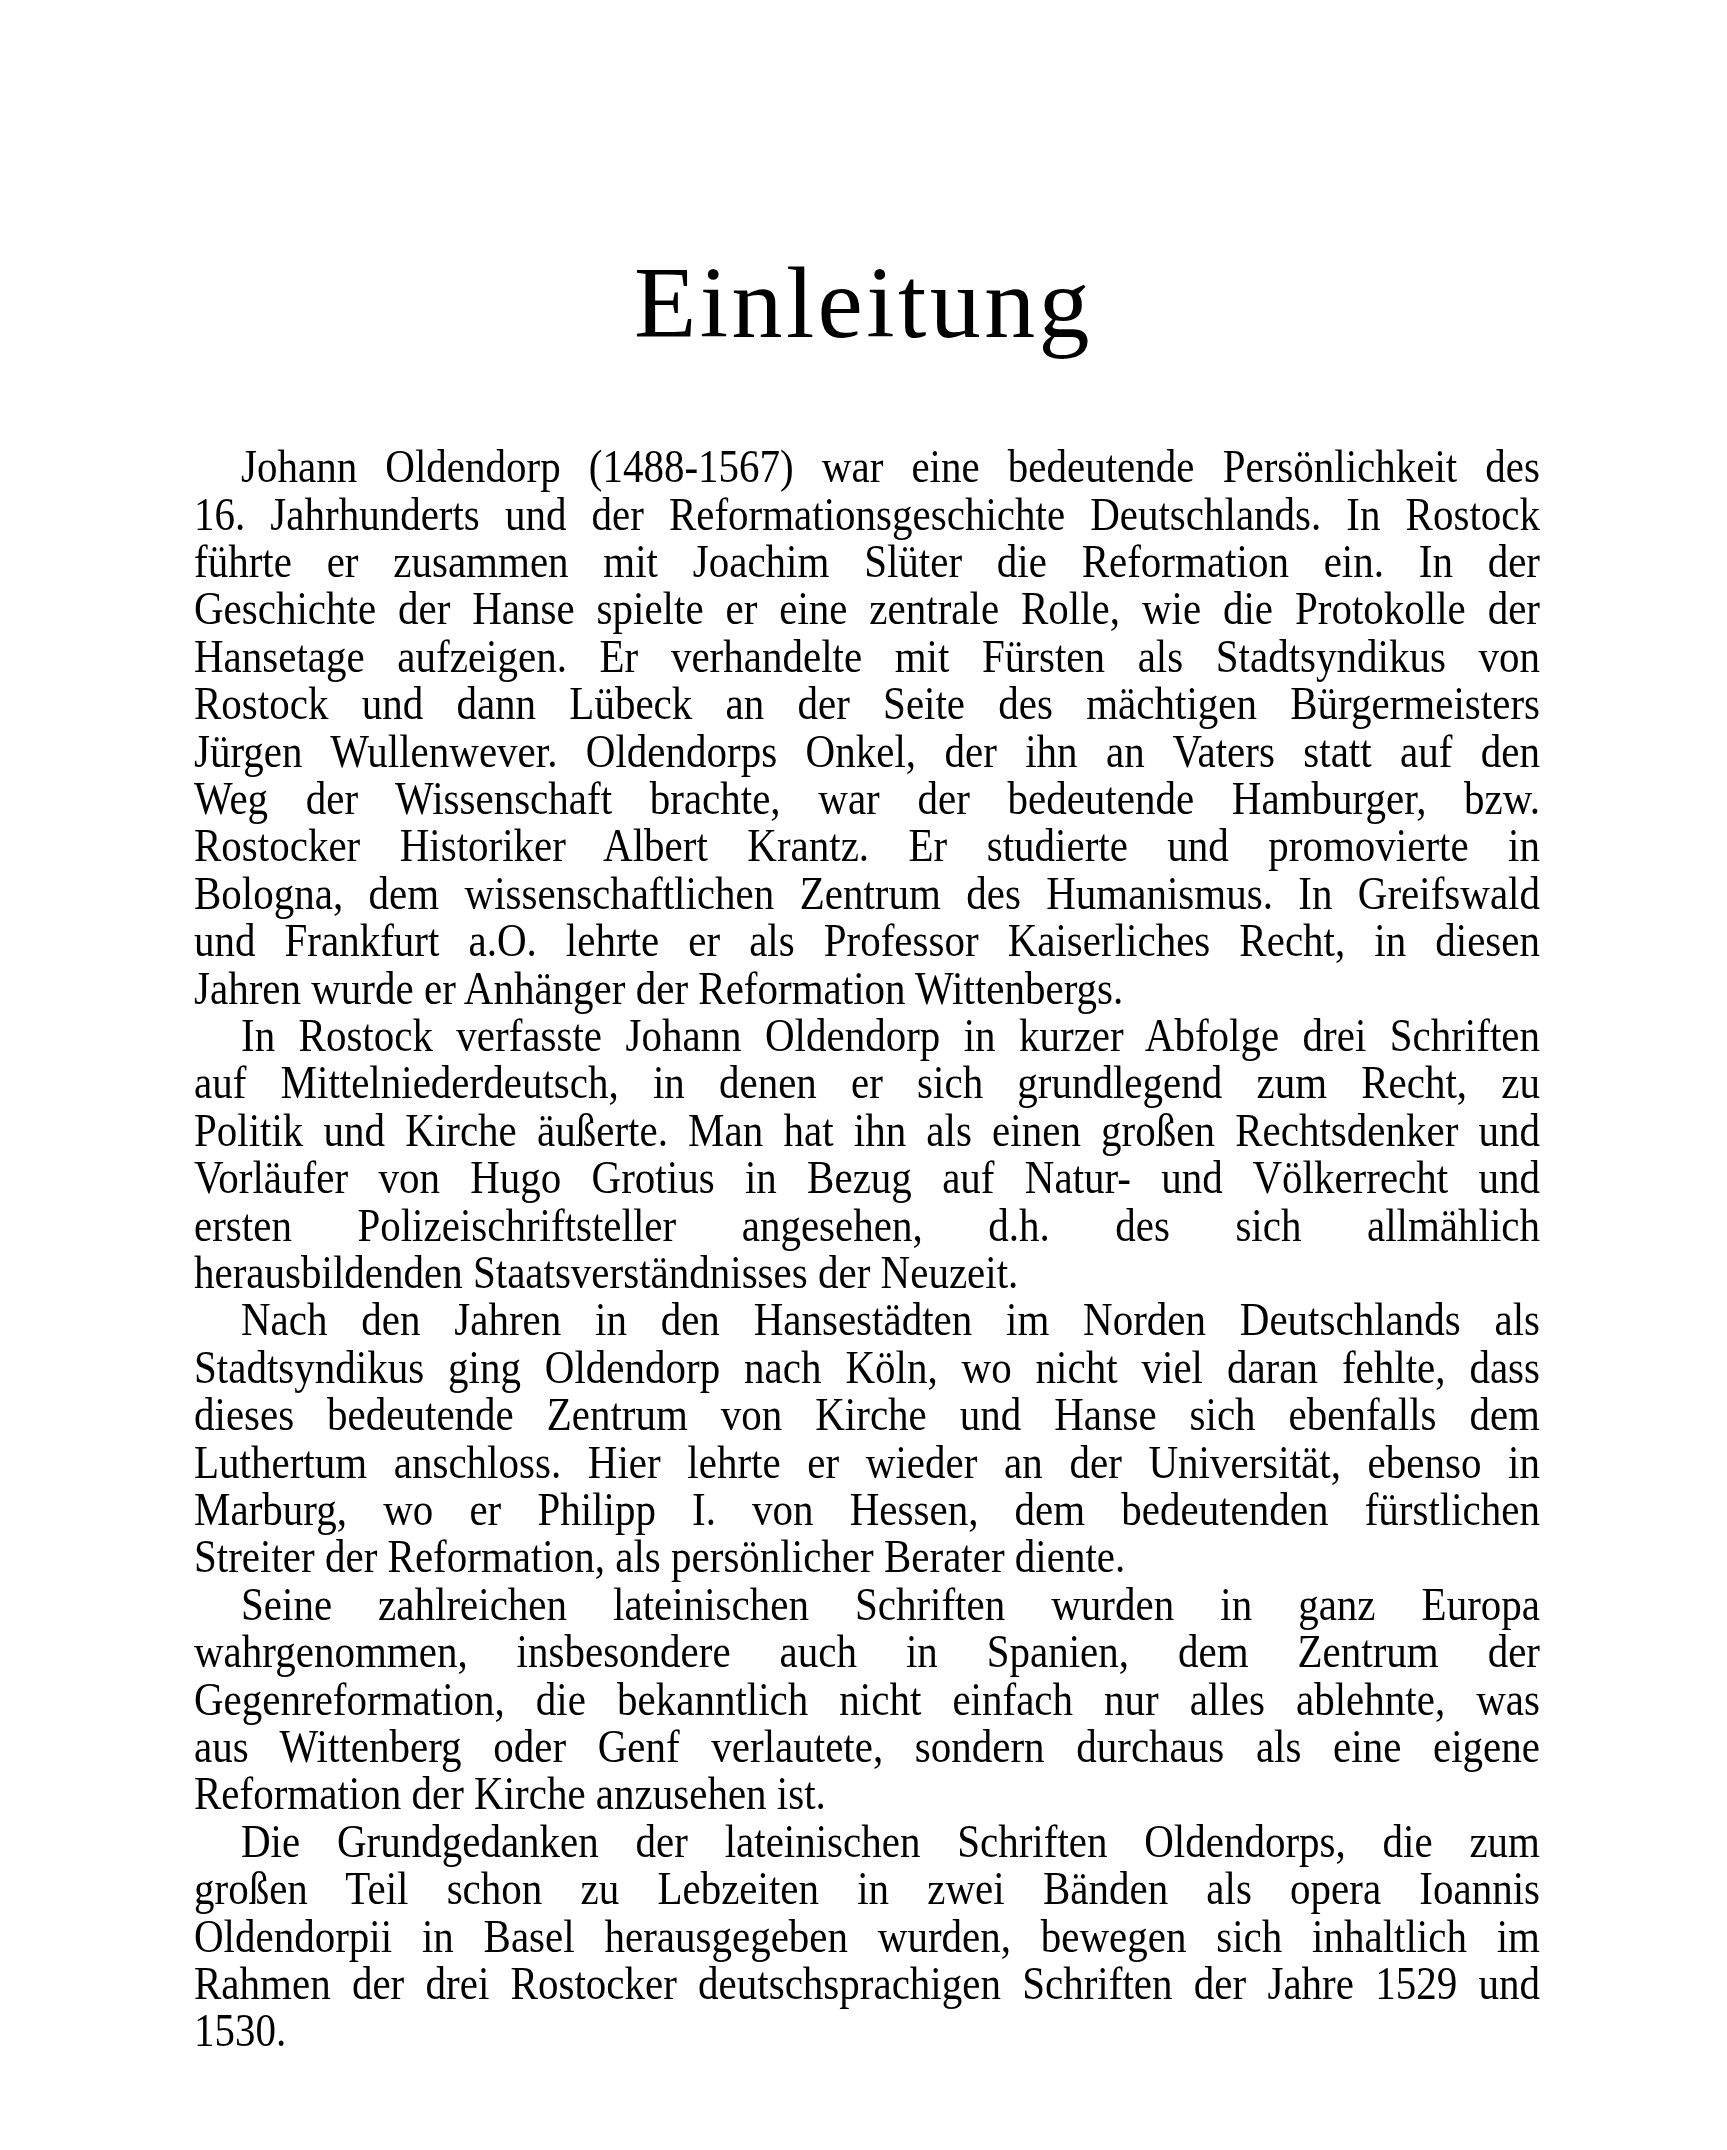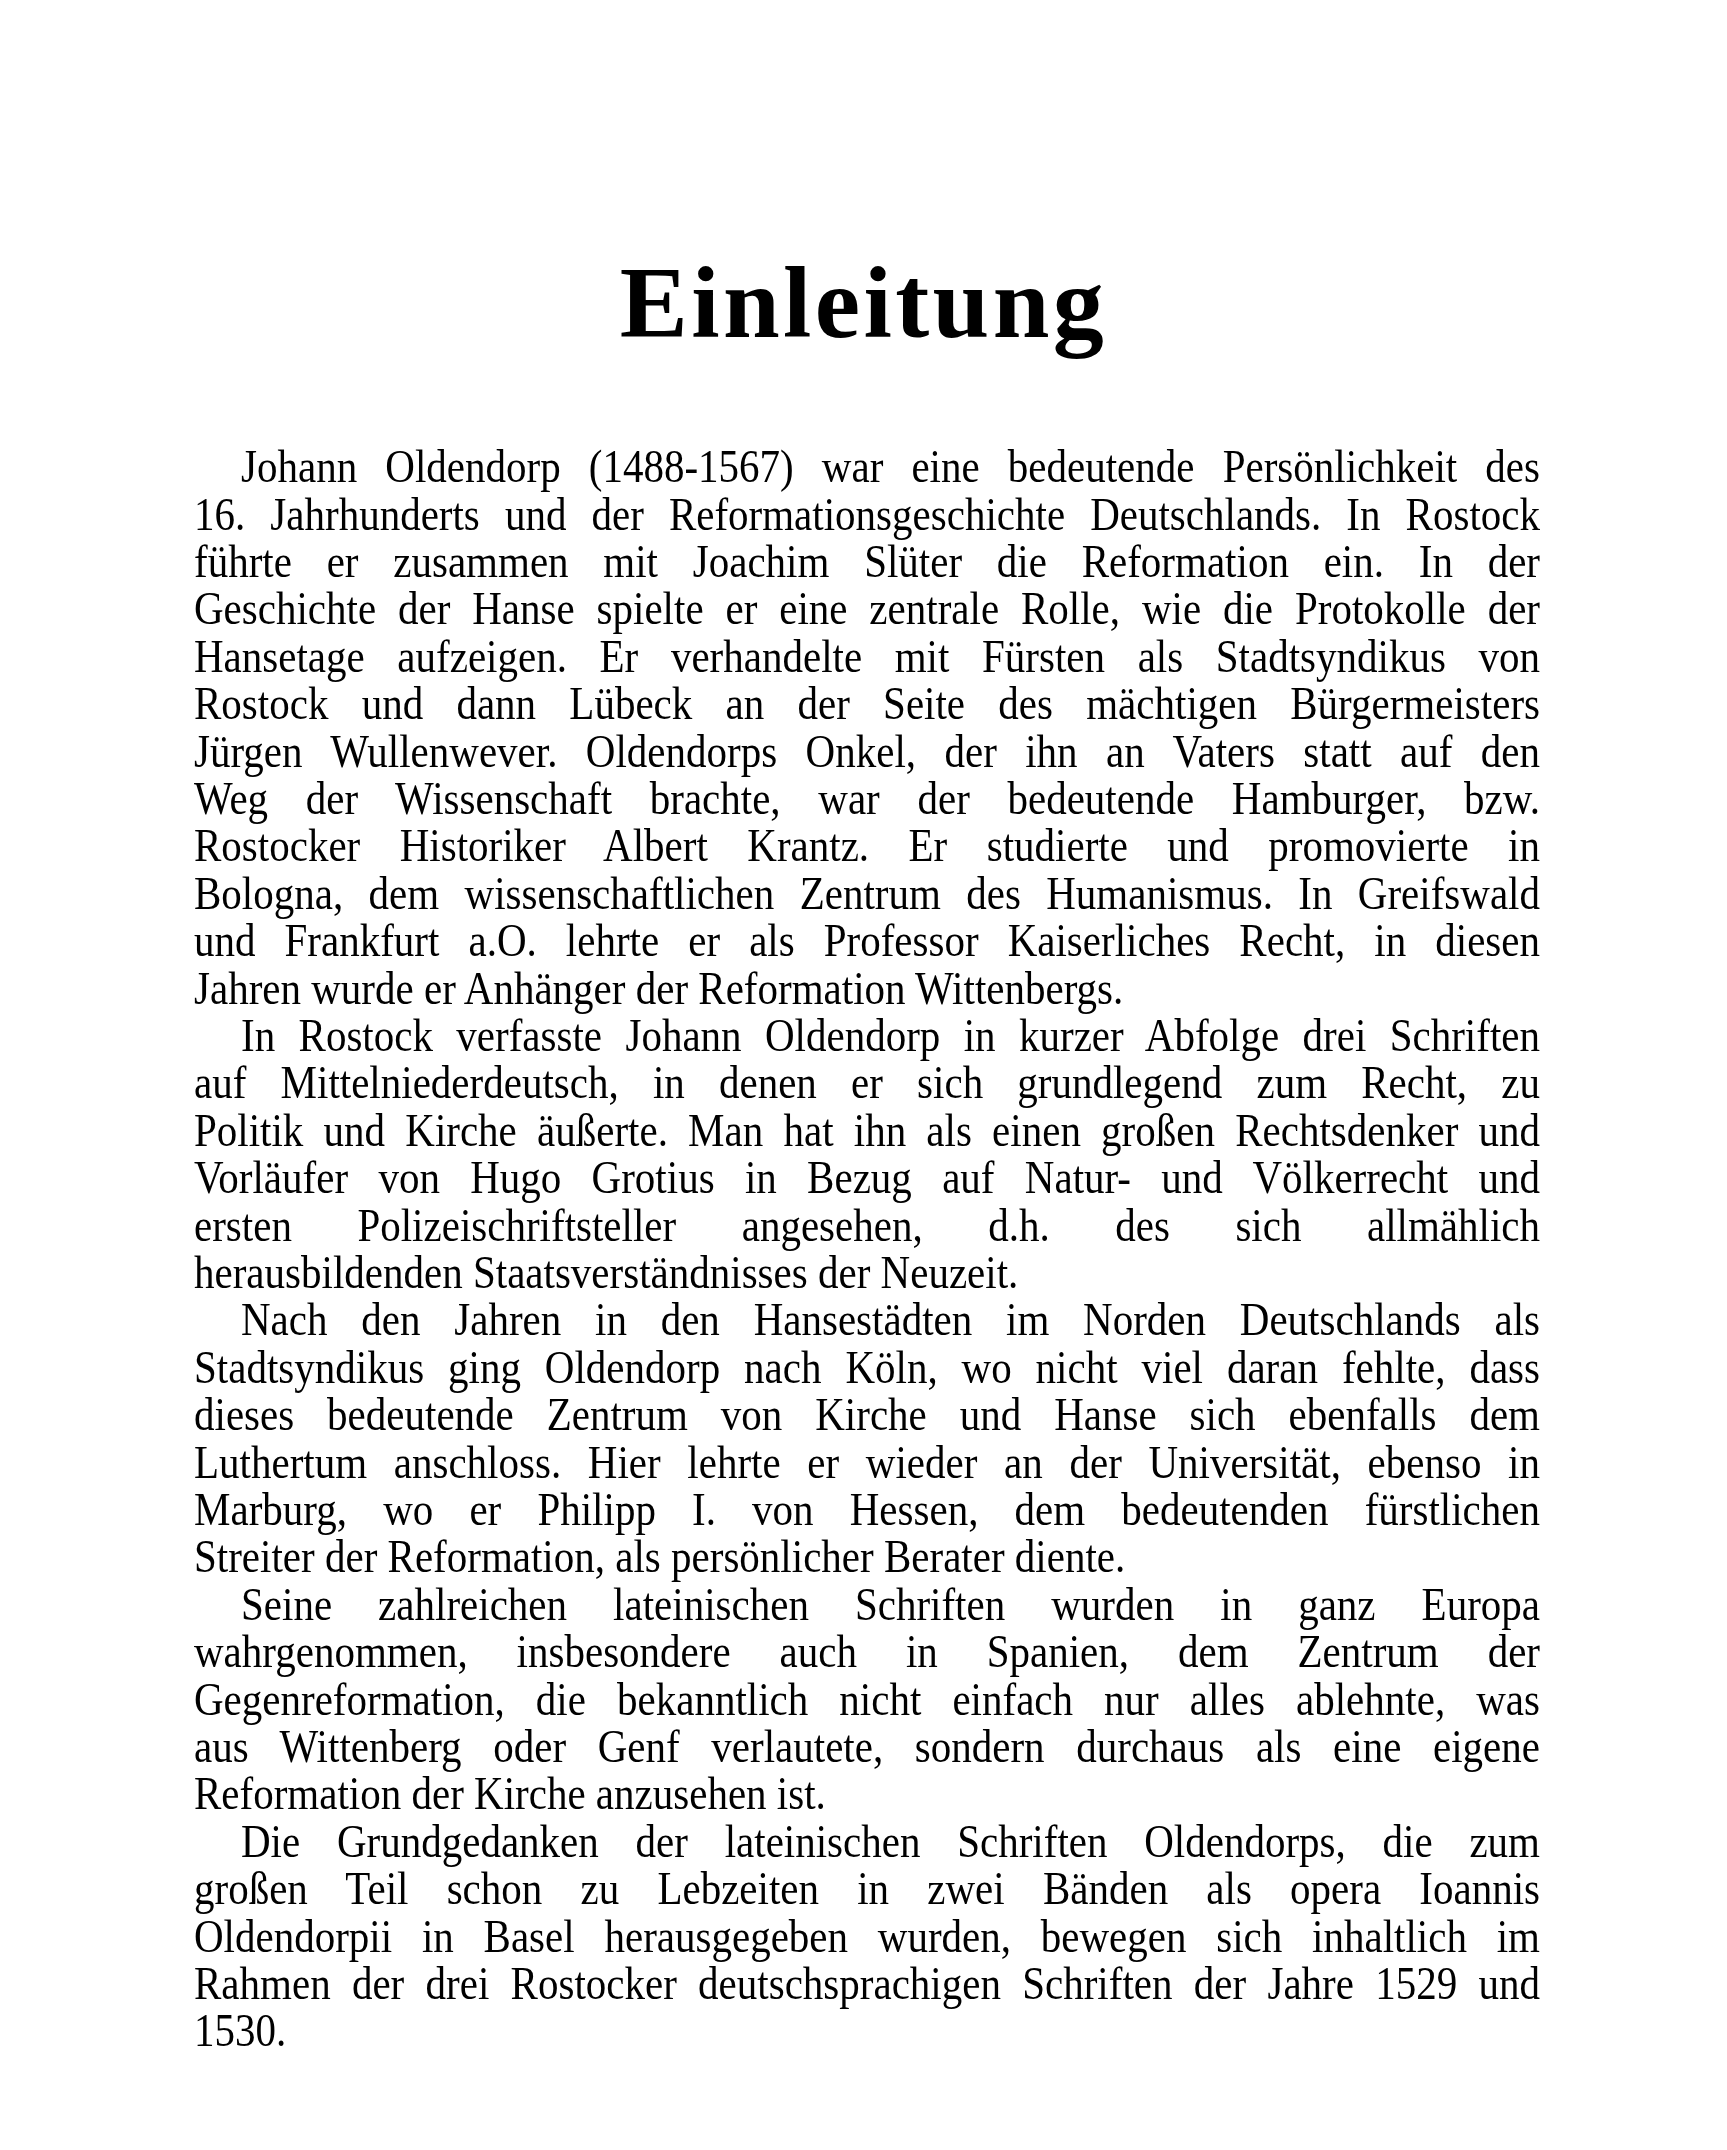--- a/index.html
+++ b/index.html
@@ -22,21 +22,21 @@
   }
   .title {
     position: absolute;
     top: 252px;
     left: 0;
     width: 100%;
     margin: 0;
     text-align: center;
     font-size: 102px;
     line-height: 1;
-    font-weight: bold;
+    font-weight: normal;
     letter-spacing: 3.4px;
     white-space: nowrap;
   }
   .text {
     position: absolute;
     left: 194px;
     top: 443px;
     width: 1346px;
     font-size: 41px;
     line-height: 41px;

